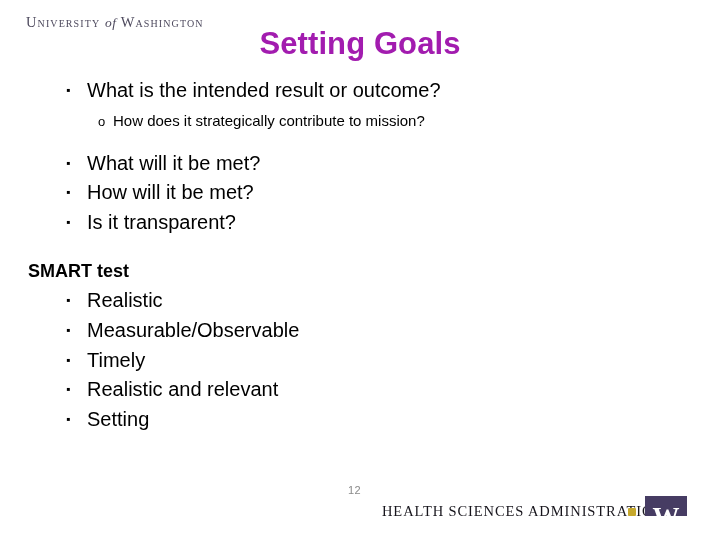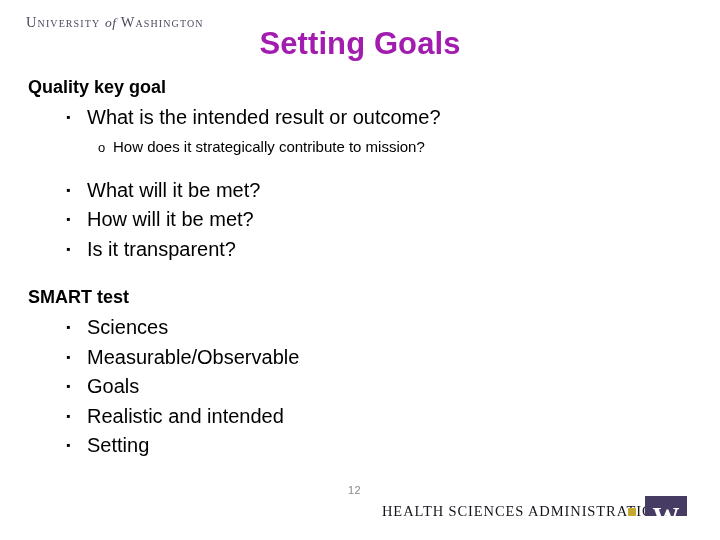--- a/index.html
+++ b/index.html
@@ -175,21 +175,20 @@
   <div id="uw-wordmark">
     <span>University</span>
     <span class="of">of</span>
     <span>Washington</span>
   </div>
 
   <div id="slide-title">Setting Goals</div>
 
   <div id="body-content">
 
-    <div class="section-head">Quality key goal</div>
 
     <div class="bullet-row lvl1">
       <span class="marker">▪</span>
       <span class="bullet-text">What is the intended result or outcome?</span>
     </div>
 
     <div class="bullet-row lvl2">
       <span class="marker">o</span>
       <span class="bullet-text">How does it strategically contribute to mission?</span>
     </div>
@@ -210,36 +209,36 @@
       <span class="marker">▪</span>
       <span class="bullet-text">Is it transparent?</span>
     </div>
 
     <div class="section-gap"></div>
 
     <div class="section-head">SMART test</div>
 
     <div class="bullet-row lvl1">
       <span class="marker">▪</span>
-      <span class="bullet-text">Sciences</span>
+      <span class="bullet-text">Realistic</span>
     </div>
 
     <div class="bullet-row lvl1">
       <span class="marker">▪</span>
       <span class="bullet-text">Measurable/Observable</span>
     </div>
 
     <div class="bullet-row lvl1">
       <span class="marker">▪</span>
-      <span class="bullet-text">Goals</span>
-    </div>
-
-    <div class="bullet-row lvl1">
-      <span class="marker">▪</span>
-      <span class="bullet-text">Realistic and intended</span>
+      <span class="bullet-text">Timely</span>
+    </div>
+
+    <div class="bullet-row lvl1">
+      <span class="marker">▪</span>
+      <span class="bullet-text">Realistic and relevant</span>
     </div>
 
     <div class="bullet-row lvl1">
       <span class="marker">▪</span>
       <span class="bullet-text">Setting</span>
     </div>
 
   </div>
 
   <div id="page-number">12</div>

